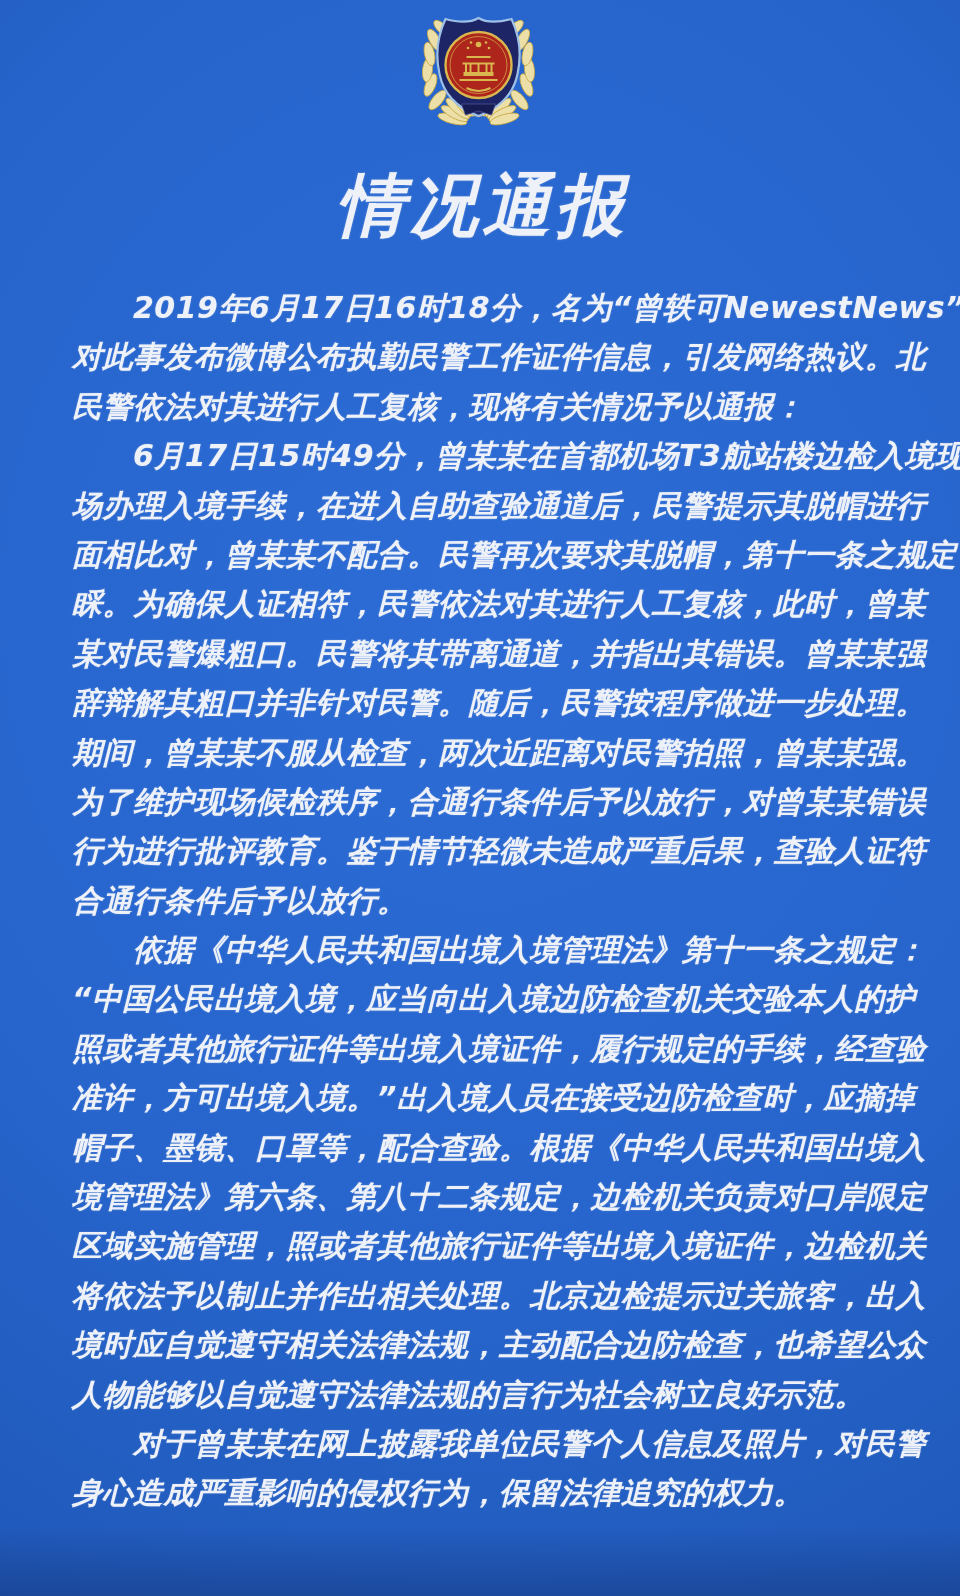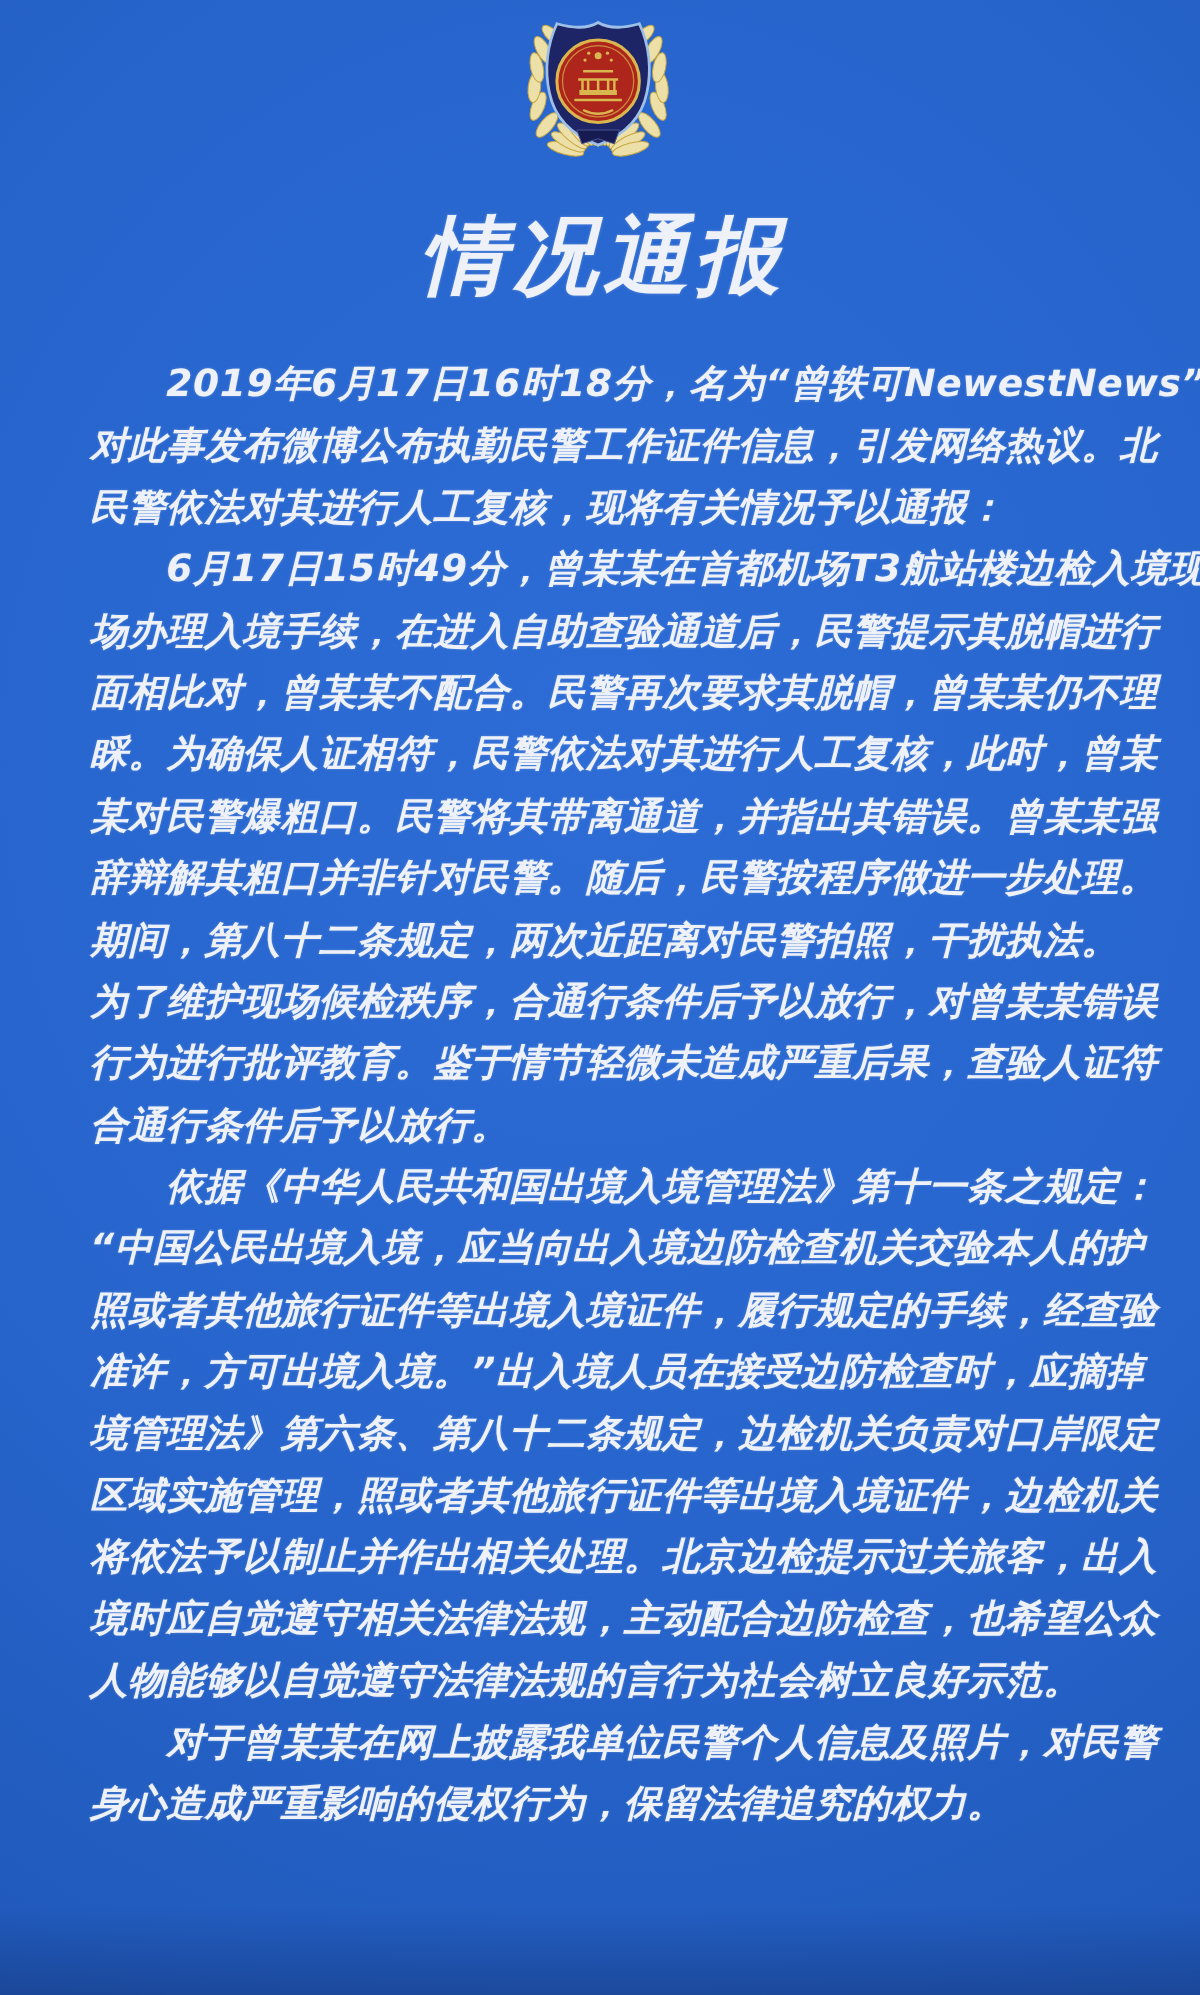--- a/index.html
+++ b/index.html
@@ -147,32 +147,33 @@
   </div>
 
   <div class="page-title">情况通报</div>
 
   <div class="body-text">
       <div class="line">　　2019年6月17日16时18分，名为“曾轶可NewestNews”的微</div>
       <div class="line">对此事发布微博公布执勤民警工作证件信息，引发网络热议。北</div>
       <div class="line">民警依法对其进行人工复核，现将有关情况予以通报：</div>
       <div class="line">　　6月17日15时49分，曾某某在首都机场T3航站楼边检入境现</div>
       <div class="line">场办理入境手续，在进入自助查验通道后，民警提示其脱帽进行</div>
-      <div class="line">面相比对，曾某某不配合。民警再次要求其脱帽，曾某某仍不理</div>
+      <div class="line">面相比对，曾某某不配合。民警再次要求其脱帽，第十一条之规定</div>
       <div class="line">睬。为确保人证相符，民警依法对其进行人工复核，此时，曾某</div>
       <div class="line">某对民警爆粗口。民警将其带离通道，并指出其错误。曾某某强</div>
       <div class="line">辞辩解其粗口并非针对民警。随后，民警按程序做进一步处理。</div>
-      <div class="line">期间，第八十二条规定，两次近距离对民警拍照，干扰执法。</div>
+      <div class="line">期间，曾某某不服从检查，两次近距离对民警拍照，曾某某强。</div>
       <div class="line">为了维护现场候检秩序，合通行条件后予以放行，对曾某某错误</div>
       <div class="line">行为进行批评教育。鉴于情节轻微未造成严重后果，查验人证符</div>
       <div class="line">合通行条件后予以放行。</div>
       <div class="line">　　依据《中华人民共和国出境入境管理法》第十一条之规定：</div>
       <div class="line">“中国公民出境入境，应当向出入境边防检查机关交验本人的护</div>
       <div class="line">照或者其他旅行证件等出境入境证件，履行规定的手续，经查验</div>
       <div class="line">准许，方可出境入境。”出入境人员在接受边防检查时，应摘掉</div>
+      <div class="line">帽子、墨镜、口罩等，配合查验。根据《中华人民共和国出境入</div>
       <div class="line">境管理法》第六条、第八十二条规定，边检机关负责对口岸限定</div>
       <div class="line">区域实施管理，照或者其他旅行证件等出境入境证件，边检机关</div>
       <div class="line">将依法予以制止并作出相关处理。北京边检提示过关旅客，出入</div>
       <div class="line">境时应自觉遵守相关法律法规，主动配合边防检查，也希望公众</div>
       <div class="line">人物能够以自觉遵守法律法规的言行为社会树立良好示范。</div>
       <div class="line">　　对于曾某某在网上披露我单位民警个人信息及照片，对民警</div>
       <div class="line">身心造成严重影响的侵权行为，保留法律追究的权力。</div>
     </div>
 
 </div>

